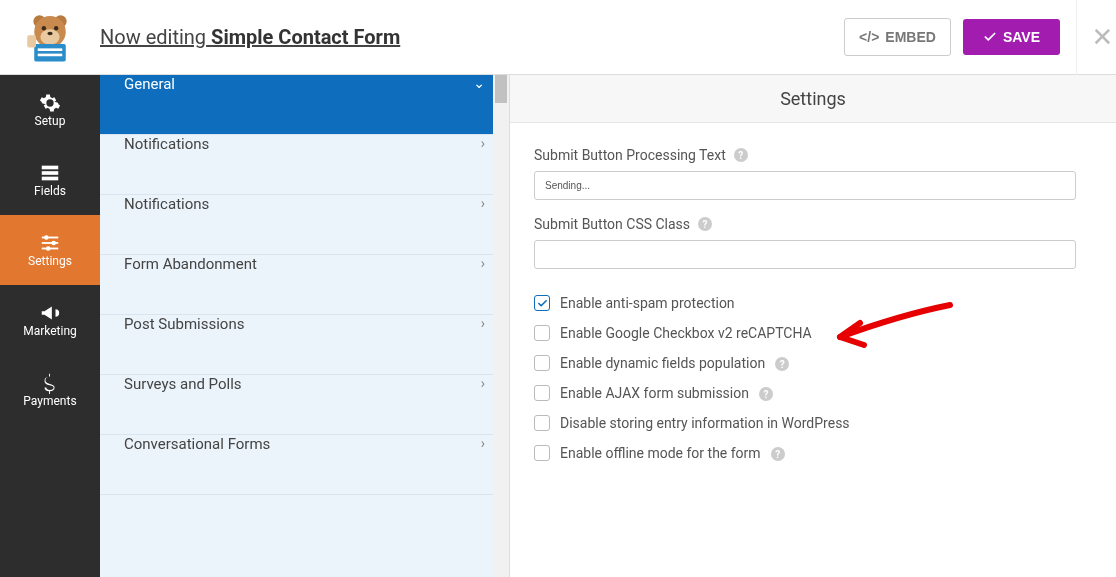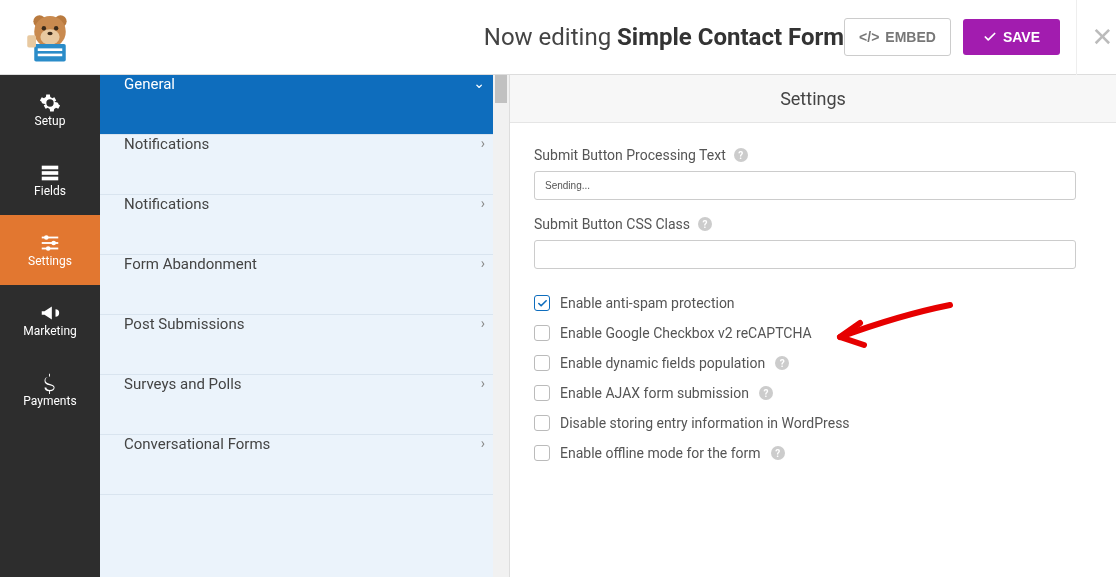--- a/index.html
+++ b/index.html
@@ -2,21 +2,21 @@
 <html><head>
 <meta charset="utf-8">
 <style>
   * { box-sizing: border-box; margin: 0; padding: 0; }
   body { font-family: -apple-system, BlinkMacSystemFont, "Segoe UI", Roboto, Arial, sans-serif; background: #fff; width: 1116px; height: 577px; overflow: hidden; position: relative; }
 
   
   .topbar { height: 75px; display: flex; align-items: center; border-bottom: 1px solid #ddd; background: #fff; position: relative; }
   .logo { width: 100px; display:flex; align-items:center; justify-content:center; }
   .logo svg { width: 56px; height: 56px; }
-  .title-area { flex: 1; text-align: right; font-size: 24px; color: #444; }
+  .title-area { flex: 1; text-align: left; font-size: 20px; color: #444; text-decoration: underline; }
   .title-area .editing { font-weight: 400; }
   .title-area .formname { font-weight: 700; color: #333; }
   .top-actions { display: flex; align-items: center; gap: 12px; padding-right: 16px; }
   .btn-embed { border: 1px solid #ccc; background: #fff; color: #777; font-weight: 600; font-size: 14px; padding: 10px 14px; border-radius: 3px; display:flex; align-items:center; gap:6px; cursor:pointer; }
   .btn-save { background: #a21caf; color: #fff; border: none; font-weight: 700; font-size: 14px; padding: 10px 20px; border-radius: 3px; display:flex; align-items:center; gap:6px; cursor:pointer; }
   .close-x { width: 40px; text-align: center; color: #bbb; font-size: 26px; cursor:pointer; padding-left:12px; border-left:1px solid #eee; height:75px; display:flex; align-items:center; justify-content:center; }
 
   
   .main { display: flex; height: calc(577px - 75px); }
   .leftbar { width: 100px; background: #2d2d2d; display:flex; flex-direction:column; }
@@ -34,21 +34,21 @@
 
   .content { flex:1; background:#fff; overflow:hidden; }
   .content-header { height:48px; display:flex; align-items:center; justify-content:center; border-bottom:1px solid #e5e5e5; font-size:18px; color:#444; background:#f7f7f7; }
   .content-body { padding: 24px 40px 0 24px; }
 
   .field-row { margin-bottom: 16px; }
   .field-label { font-size:14px; color:#555; margin-bottom:8px; display:flex; align-items:center; gap:8px; }
   .help-ic { width:14px; height:14px; border-radius:50%; background:#ccc; color:#fff; font-size:10px; display:inline-flex; align-items:center; justify-content:center; font-weight:700; }
   .text-input { width: 100%; border:1px solid #ccc; border-radius:3px; padding:8px 10px; font-size:10px; color:#555; }
 
-  .checkbox-row { display:flex; align-items:center; gap:10px; font-size:14px; color:#555; margin-bottom:14px; }
+  .checkbox-row { display:flex; align-items:flex-end; gap:10px; font-size:14px; color:#555; margin-bottom:14px; }
   .cb { width:16px; height:16px; border:1px solid #bbb; border-radius:3px; display:inline-flex; align-items:center; justify-content:center; background:#fff; flex-shrink:0; }
   .cb.checked { background:#fff; border-color:#0e6dbd; }
   .cb.checked svg { width:11px; height:11px; }
 
   .arrow-annotation { position:absolute; pointer-events:none; }
 
   .divider-right { position:absolute; right:38px; top:0; bottom:0; width:1px; background:#eee; }
 </style>
 </head>
 <body>

